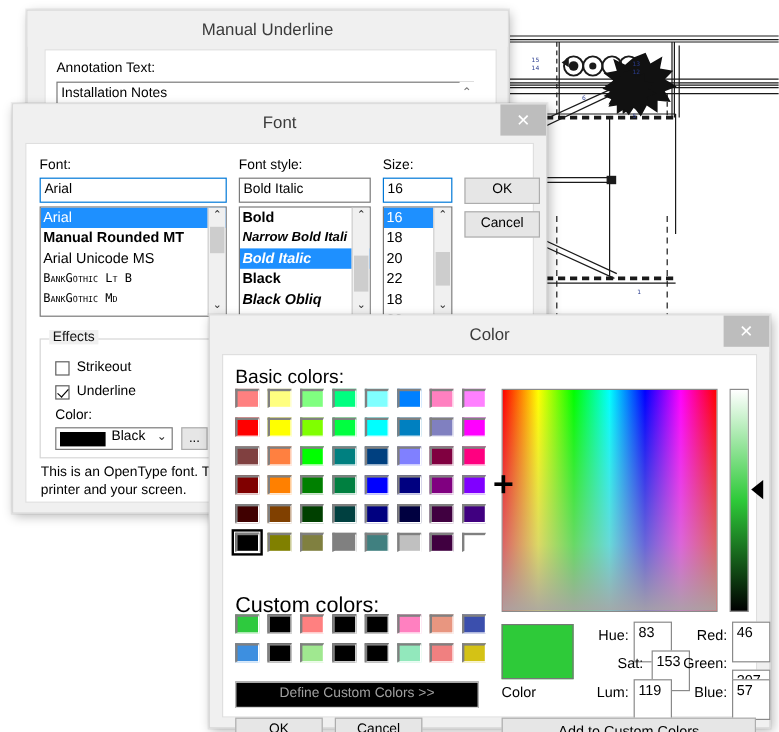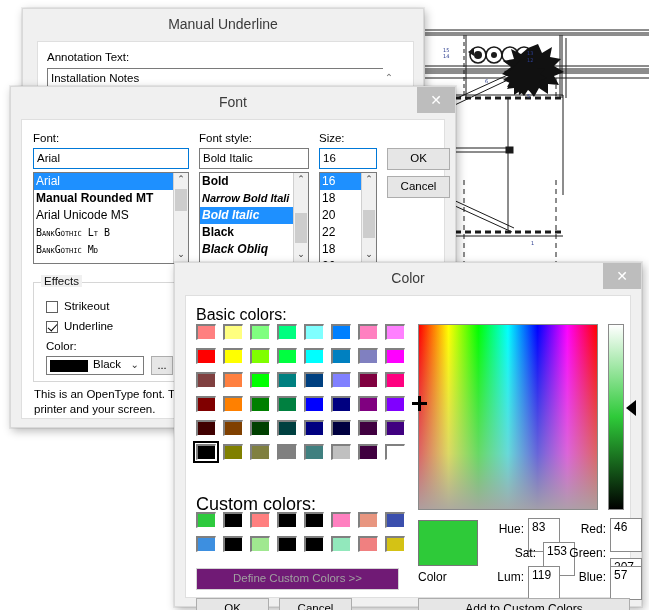--- a/index.html
+++ b/index.html
@@ -42,21 +42,21 @@
   .lst .row.sel{background:#1e90ff;color:#fff;}
   
   .sb{position:absolute;top:0;right:0;bottom:0;width:15px;background:#f0f0f0;
       border-left:1px solid #d0d0d0;box-sizing:border-box;}
   .sb .arr{height:15px;line-height:13px;text-align:center;font-size:9px;color:#333;}
   .sb .thumb{position:absolute;left:1px;right:1px;background:#cdcdcd;}
   
   .btn{position:absolute;background:#e6e6e6;border:1px solid #adadad;
        font-size:11.5px;color:#000;text-align:center;box-sizing:border-box;
        cursor:pointer;line-height:1;display:flex;align-items:center;justify-content:center;}
-  .btn.dis{color:#a0a0a0;background:#701a75;border-color:#d4d4d4;}
+  .btn.dis{color:#a0a0a0;background:#000000;border-color:#d4d4d4;}
   
   .cb{position:absolute;width:12px;height:12px;background:#fff;border:1px solid #5f5f5f;
       box-sizing:border-box;}
   .cb.on:after{content:"";position:absolute;left:3px;top:0px;width:4px;height:8px;
       border:solid #000;border-width:0 1.6px 1.6px 0;transform:rotate(42deg);}
   
   .combo{position:absolute;background:#fff;border:1px solid #7a7a7a;box-sizing:border-box;}
   .combo .sw{position:absolute;left:3px;top:3px;width:38px;height:12px;background:#000;}
   .combo .cname{position:absolute;left:46px;top:1px;font-size:11.5px;}
   .combo .chev{position:absolute;right:4px;top:2px;font-size:10px;color:#333;}

